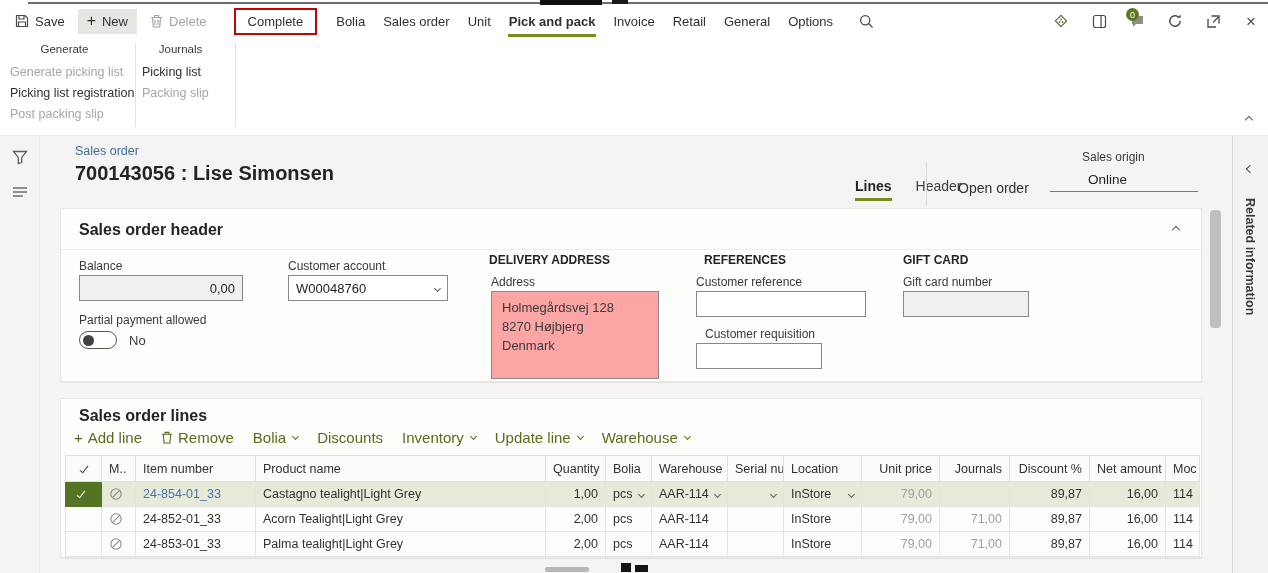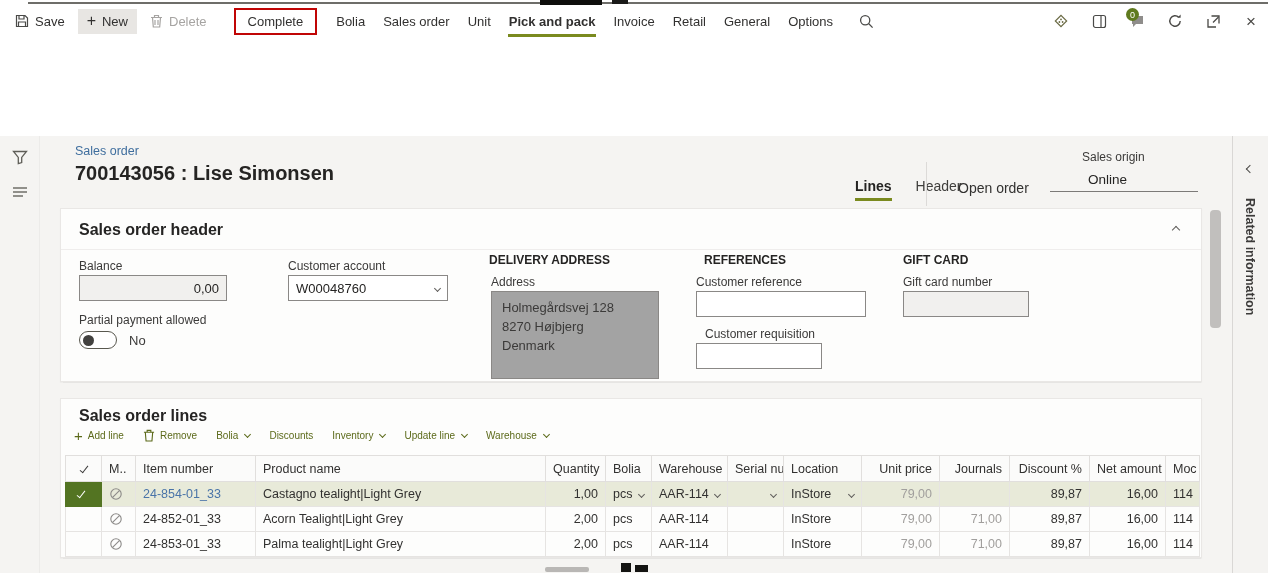--- a/index.html
+++ b/index.html
@@ -74,28 +74,28 @@
   .sec-title { position:absolute; left:18px; top:12px; font-size:16px; font-weight:700; color:#252423; }
   .sec-collapse { position:absolute; right:22px; top:18px; color:#605e5c; }
   .sec-sep { position:absolute; left:0; right:0; top:40px; height:1px; background:#efedec; }
 
   .lbl { position:absolute; font-size:12px; color:#3b3a39; white-space:nowrap; }
   .grp { position:absolute; font-size:12px; font-weight:700; color:#252423; white-space:nowrap; }
   .inp { position:absolute; height:26px; border:1px solid #8a8886; background:#fff; font-size:13px; color:#252423; display:flex; align-items:center; padding:0 7px; }
   .inp.dis { background:#f1f0ee; }
   .inp.num { justify-content:flex-end; }
   .inp .cchev { margin-left:auto; color:#605e5c; }
-  .addr { position:absolute; background:#a3a3a3; border:1px solid #8a8886; font-size:13px; line-height:19px; padding:6px 10px; color:#3b3a39; }
+  .addr { position:absolute; background:#fca5a5; border:1px solid #8a8886; font-size:13px; line-height:19px; padding:6px 10px; color:#3b3a39; }
   .toggle-row { position:absolute; display:flex; align-items:center; gap:12px; }
   .toggle { width:38px; height:18px; border:1px solid #59584f; border-radius:10px; position:relative; background:#fff; }
   .knob { position:absolute; left:3px; top:2.5px; width:11px; height:11px; border-radius:50%; background:#42413f; }
   .toggle-val { font-size:13px; color:#3b3a39; }
 
   
-  .lines-toolbar { position:absolute; left:13px; top:30px; display:flex; align-items:center; gap:19px; font-size:10px; color:#5c6a1a; }
+  .lines-toolbar { position:absolute; left:13px; top:30px; display:flex; align-items:center; gap:19px; font-size:15px; color:#5c6a1a; }
   .lt-item { display:flex; align-items:center; gap:5px; white-space:nowrap; }
   .lt-item .plus { font-size:15px; }
   .lt-item .chev { color:#5c6a1a; margin-left:2px; margin-top:-2px; }
 
   
   .grid-wrap { position:absolute; left:4px; right:2px; top:56px; }
   table { border-collapse:collapse; table-layout:fixed; width:100%; font-size:12.5px; }
   th { border:1px solid #e1dfdd; background:#fbfbfa; font-weight:400; color:#323130; text-align:left; height:26px; padding:0 7px; overflow:hidden; white-space:nowrap; }
   td { border:1px solid #e6e4e2; height:25px; padding:0 7px; overflow:hidden; white-space:nowrap; color:#323130; }
   th.r, td.r { text-align:right; }
@@ -219,20 +219,34 @@
             <path d="M5.5 2h7.5v7.5" fill="none" stroke="#4a4946" stroke-width="1.3"></path>
             <path d="M7 8.5 12.5 3" stroke="#4a4946" stroke-width="1.3"></path>
           </svg>
       </div>
       <div class="wicon">
           <span class="xglyph">×</span>
         </div>
     </div>
   </div>
 
+  <div class="ribbon">
+    <div class="rgroup g1">
+      <div class="glabel">Generate</div>
+      <div class="ritem dis">Generate picking list</div>
+      <div class="ritem">Picking list registration</div>
+      <div class="ritem dis">Post packing slip</div>
+    </div>
+    <div class="rgroup g2">
+      <div class="glabel">Journals</div>
+      <div class="ritem">Picking list</div>
+      <div class="ritem dis">Packing slip</div>
+    </div>
+    <span class="chev up ribbon-collapse"></span>
+  </div>
 
   <div class="workspace">
 
     <div class="left-rail">
       <span class="rail-icon" style="top:14px;">
         <svg width="16" height="15" viewBox="0 0 16 15">
             <path d="M1.5 1.5h13L9.7 7.4v5.2l-3.4 1V7.4z" fill="none" stroke="#5f5e58" stroke-width="1.3"></path>
           </svg>
       </span>
       <span class="rail-icon" style="top:50px;">
@@ -259,21 +273,21 @@
         <div class="lbl" style="position:static;">Sales origin</div>
         <div class="val">Online</div>
       </div>
 
       <div class="card header-card">
         <div class="sec-title">Sales order header</div>
         <span class="chev up sec-collapse"></span>
         <div class="sec-sep"></div>
 
         <div class="lbl" style="left:18px; top:50px;">Balance</div>
-        <div class="inp dis num" style="left:18px; top:66px; width:148px;">
+        <div class="inp dis num" style="left:18px; top:66px; width:164px;">
           <span>0,00</span>
         </div>
 
         <div class="lbl" style="left:18px; top:104px;">Partial payment allowed</div>
         <div class="toggle-row" style="left:18px; top:122px;">
           <div class="toggle">
               <div class="knob"></div>
             </div>
           <span class="toggle-val">No</span>
         </div>

